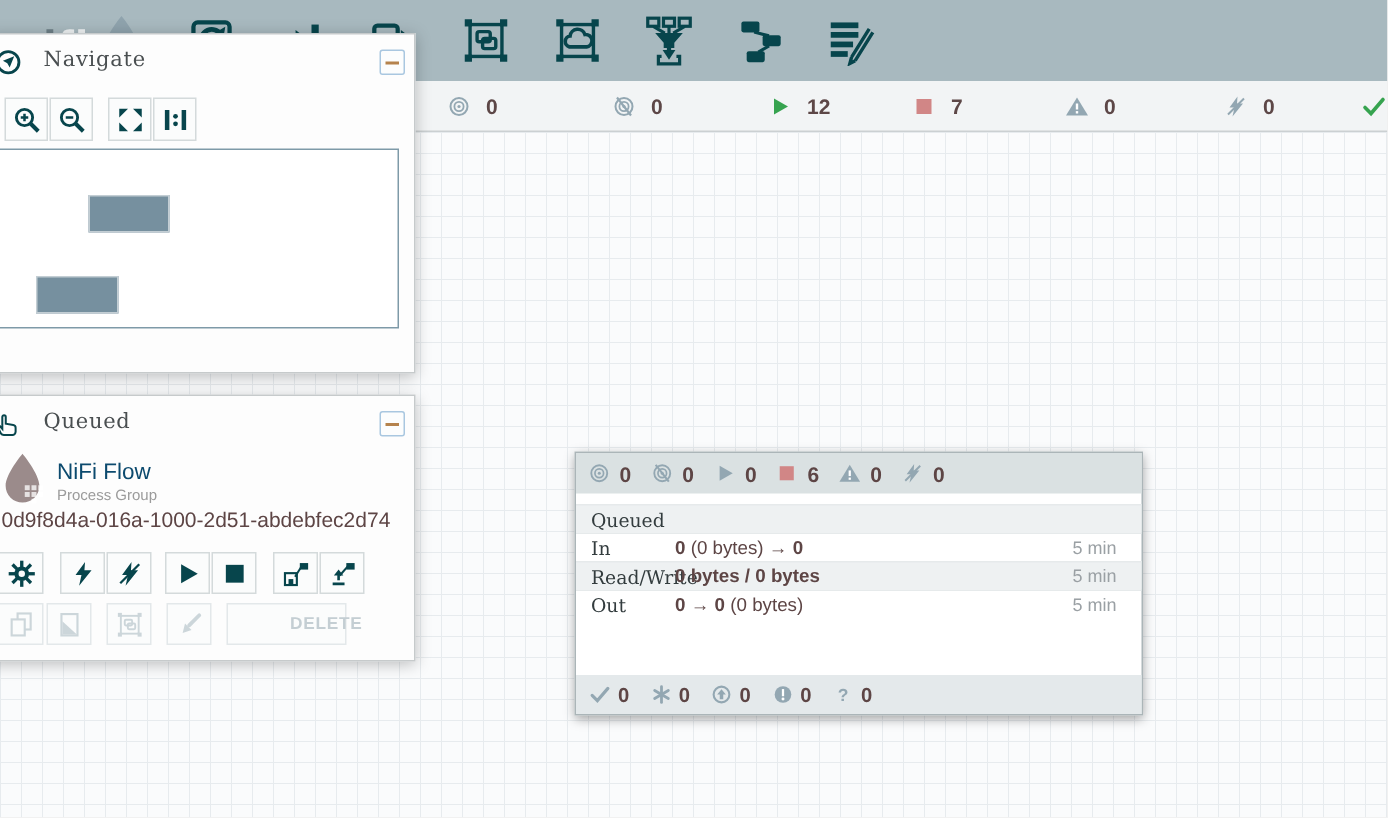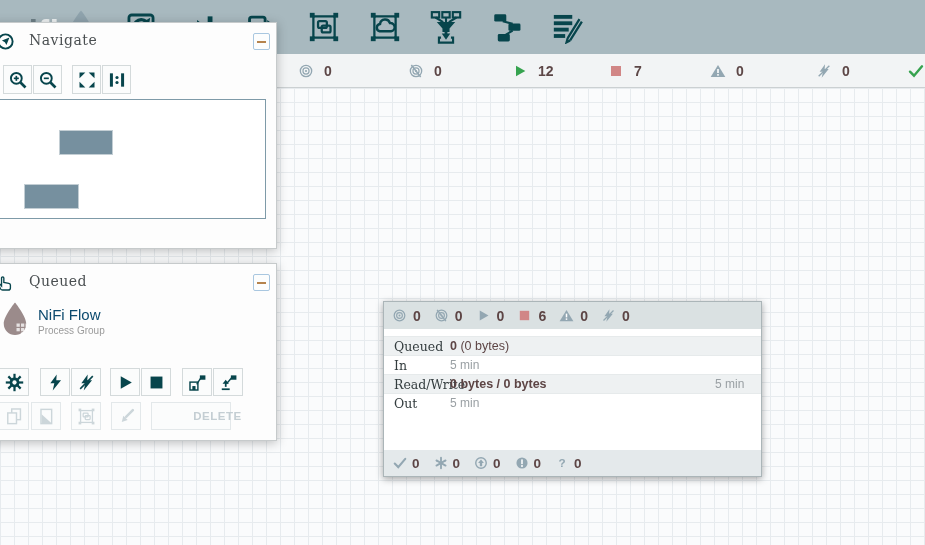--- a/index.html
+++ b/index.html
@@ -310,34 +310,35 @@
             <svg width="15" height="15" viewBox="0 0 24 24">
               <path d="M13.5 2 L5.5 13 H10.5 L8.5 22 L19 9 H13 Z" fill="#93a7b2"></path>
               <line x1="4" y1="20" x2="20" y2="4" stroke="#93a7b2" stroke-width="2"></line>
             </svg>
             <span class="val">0</span>
           </span>
         </div>
       <div class="pg-stats" id="pg-stats">
           <div class="pg-row">
             <span class="lbl">Queued</span>
-            <span class="valwrap"><b>0</b><span> (0 bytes)</span></span>
             <span class="period"></span>
           </div>
           <div class="pg-row">
             <span class="lbl">In</span>
+            <span class="valwrap"><b>0</b><span> (0 bytes) → </span><b>0</b></span>
             <span class="period">5 min</span>
           </div>
           <div class="pg-row">
             <span class="lbl">Read/Write</span>
             <span class="valwrap"><b>0 bytes / 0 bytes</b></span>
             <span class="period">5 min</span>
           </div>
           <div class="pg-row">
             <span class="lbl">Out</span>
+            <span class="valwrap"><b>0 → 0</b><span> (0 bytes)</span></span>
             <span class="period">5 min</span>
           </div>
         </div>
       <div class="pg-footer" id="pg-footer">
           <span class="pg-ver">
             <svg width="14" height="14" viewBox="0 0 24 24">
               <path d="M3 13 L9 19 L21 5" fill="none" stroke="#93a7b2" stroke-width="3.6" stroke-linecap="round"></path>
             </svg>
             <span class="val">0</span>
           </span>
@@ -441,20 +442,21 @@
           <rect x="13" y="15" width="2.2" height="2.2" fill="rgba(255,255,255,0.75)"></rect>
           <rect x="16" y="15" width="2.2" height="2.2" fill="rgba(255,255,255,0.75)"></rect>
           <rect x="19" y="15" width="2.2" height="2.2" fill="rgba(255,255,255,0.75)"></rect>
           <rect x="13" y="18" width="2.2" height="2.2" fill="rgba(255,255,255,0.75)"></rect>
           <rect x="16" y="18" width="2.2" height="2.2" fill="rgba(255,255,255,0.75)"></rect>
           <rect x="19" y="18" width="2.2" height="2.2" fill="rgba(255,255,255,0.75)"></rect>
           <rect x="16" y="21" width="2.2" height="2.2" fill="rgba(255,255,255,0.75)"></rect>
         </svg></span>
     <span class="op-flow-name">NiFi Flow</span>
     <span class="op-flow-type">Process Group</span>
+    <span class="op-flow-id">0d9f8d4a-016a-1000-2d51-abdebfec2d74</span>
     <div id="operate-buttons">
         <div class="op-btn" style="left: 7px; top: 104px;">
           <svg width="19" height="19" viewBox="0 0 24 24">
             <rect x="10.6" y="1" width="2.8" height="5.5" fill="#07454c" transform="rotate(0 12 12)"></rect>
             <rect x="10.6" y="1" width="2.8" height="5.5" fill="#07454c" transform="rotate(45 12 12)"></rect>
             <rect x="10.6" y="1" width="2.8" height="5.5" fill="#07454c" transform="rotate(90 12 12)"></rect>
             <rect x="10.6" y="1" width="2.8" height="5.5" fill="#07454c" transform="rotate(135 12 12)"></rect>
             <rect x="10.6" y="1" width="2.8" height="5.5" fill="#07454c" transform="rotate(180 12 12)"></rect>
             <rect x="10.6" y="1" width="2.8" height="5.5" fill="#07454c" transform="rotate(225 12 12)"></rect>
             <rect x="10.6" y="1" width="2.8" height="5.5" fill="#07454c" transform="rotate(270 12 12)"></rect>

